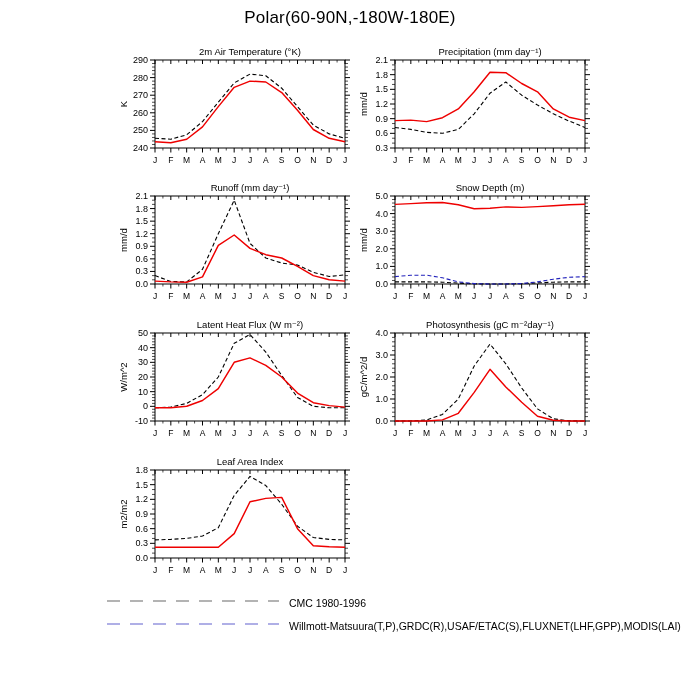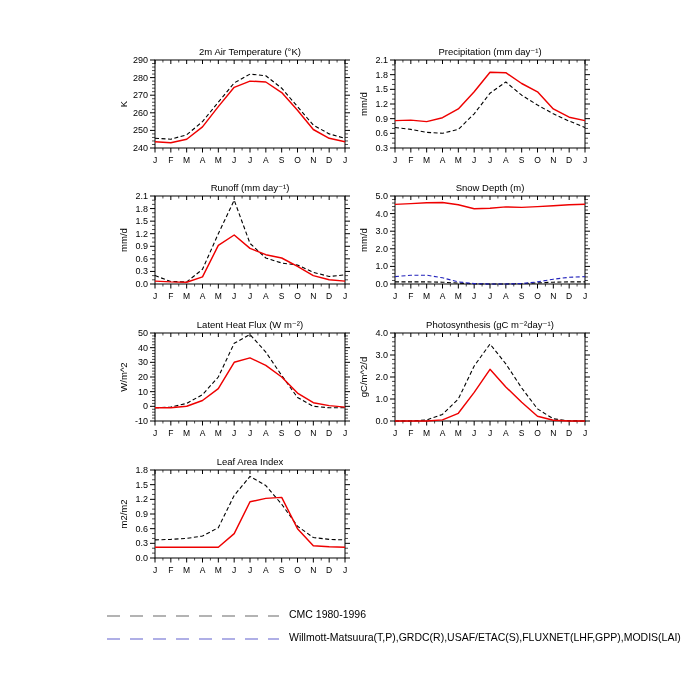--- a/index.html
+++ b/index.html
@@ -4,33 +4,34 @@
 <style>
   html,body{margin:0;padding:0;background:#ffffff;}
   .canvas{position:relative;width:700px;height:700px;background:#ffffff;overflow:hidden;
           font-family:"Liberation Sans","DejaVu Sans",sans-serif;color:#000;}
   .page-title{position:absolute;top:8px;left:0;width:100%;text-align:center;
               font-size:17px;font-weight:400;margin:0;letter-spacing:0.2px;}
   .chart{position:absolute;width:250px;height:128px;}
   .chart svg{display:block;width:250px;height:128px;}
   svg text{font-family:"Liberation Sans","DejaVu Sans",sans-serif;fill:#000;}
   .legend{position:absolute;left:105px;top:597px;}
-  .legend-row{display:flex;align-items:flex-end;height:23px;}
+  .legend-row{display:flex;align-items:flex-start;height:23px;}
   .legend-swatch{width:176px;height:8px;margin-right:8px;flex:0 0 auto;}
   .legend-label{font-size:10.5px;white-space:nowrap;}
   
   #c0{left:113px;top:44px;}  #c1{left:353px;top:44px;}
   #c2{left:113px;top:180px;} #c3{left:353px;top:180px;}
   #c4{left:113px;top:317px;} #c5{left:353px;top:317px;}
   #c6{left:113px;top:454px;}
 </style>
 </head>
 <body>
 
 <div class="canvas">
+  <h1 class="page-title">Polar(60-90N,-180W-180E)</h1>
 
   <div id="c0" class="chart">
     <svg viewBox="0 0 250 128">
         <g>
           <rect x="42" y="16" width="190" height="88" fill="none" stroke="#000" stroke-width="1"></rect>
           <line x1="37" y1="104" x2="42" y2="104" stroke="#000" stroke-width="1"></line>
           <line x1="232" y1="104" x2="237" y2="104" stroke="#000" stroke-width="1"></line>
           <text x="35" y="107" font-size="9" text-anchor="end">240</text>
           <line x1="39" y1="100.48" x2="42" y2="100.48" stroke="#000" stroke-width="0.7"></line>
           <line x1="232" y1="100.48" x2="235" y2="100.48" stroke="#000" stroke-width="0.7"></line>

